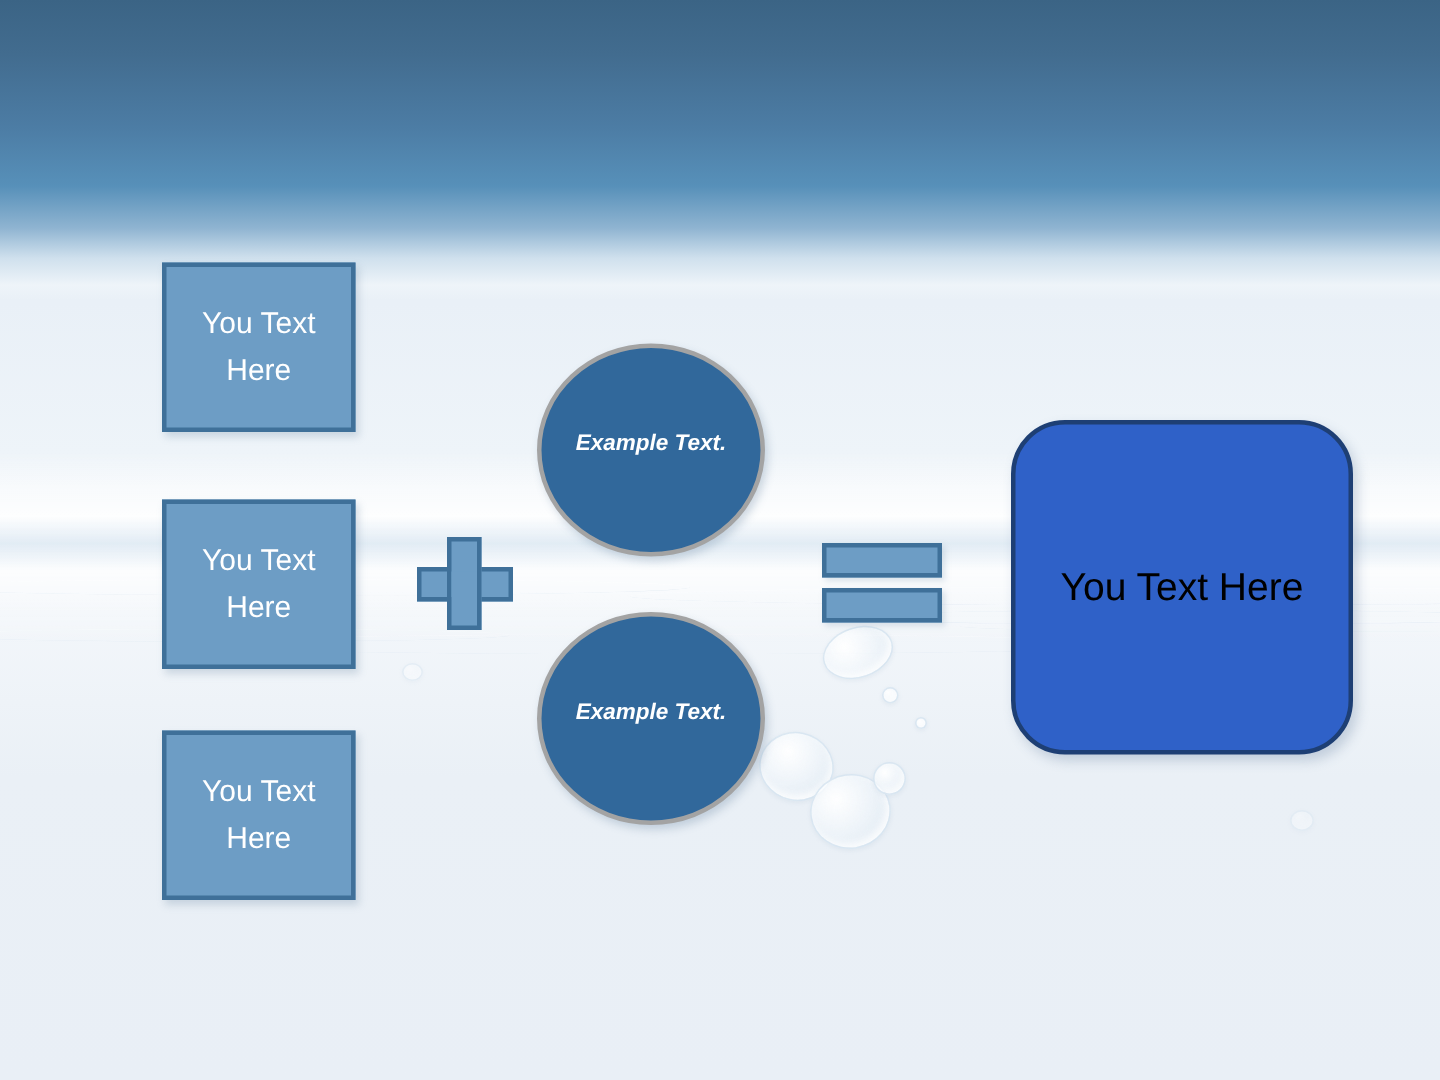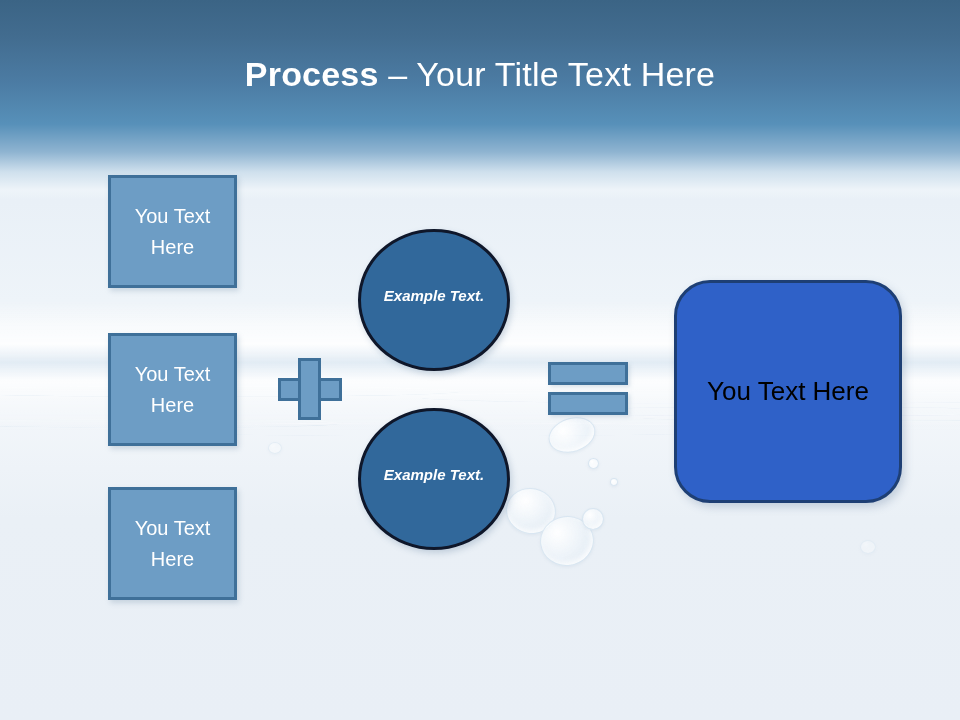--- a/index.html
+++ b/index.html
@@ -171,21 +171,21 @@
 
   
   .circle {
     position: absolute;
     left: 358px;
     width: 152px;
     height: 142px;
     box-sizing: border-box;
     border-radius: 50%;
     background: #31689b;
-    border: 3px solid #0f172a;
+    border: 3px solid #a3a3a3;
     color: #ffffff;
     font-size: 15px;
     font-weight: bold;
     font-style: italic;
     line-height: 22px;
     display: flex;
     align-items: center;
     justify-content: center;
     text-align: center;
     box-shadow: 2px 3px 6px rgba(100,130,160,0.30);
@@ -251,21 +251,20 @@
   <div class="bubble b1"></div>
   <div class="bubble b2"></div>
   <div class="bubble b3"></div>
   <div class="bubble b4"></div>
   <div class="bubble b5"></div>
   <div class="bubble b6"></div>
   <div class="bubble b7"></div>
   <div class="bubble b8"></div>
 
   <div class="banner"></div>
-  <div class="title"><span class="strong">Process</span><span class="rest"> – </span><span class="rest">Your Title Text Here</span></div>
 
   <div class="inbox i1">
       <span>You Text Here</span>
     </div>
   <div class="inbox i2">
       <span>You Text Here</span>
     </div>
   <div class="inbox i3">
       <span>You Text Here</span>
     </div>

